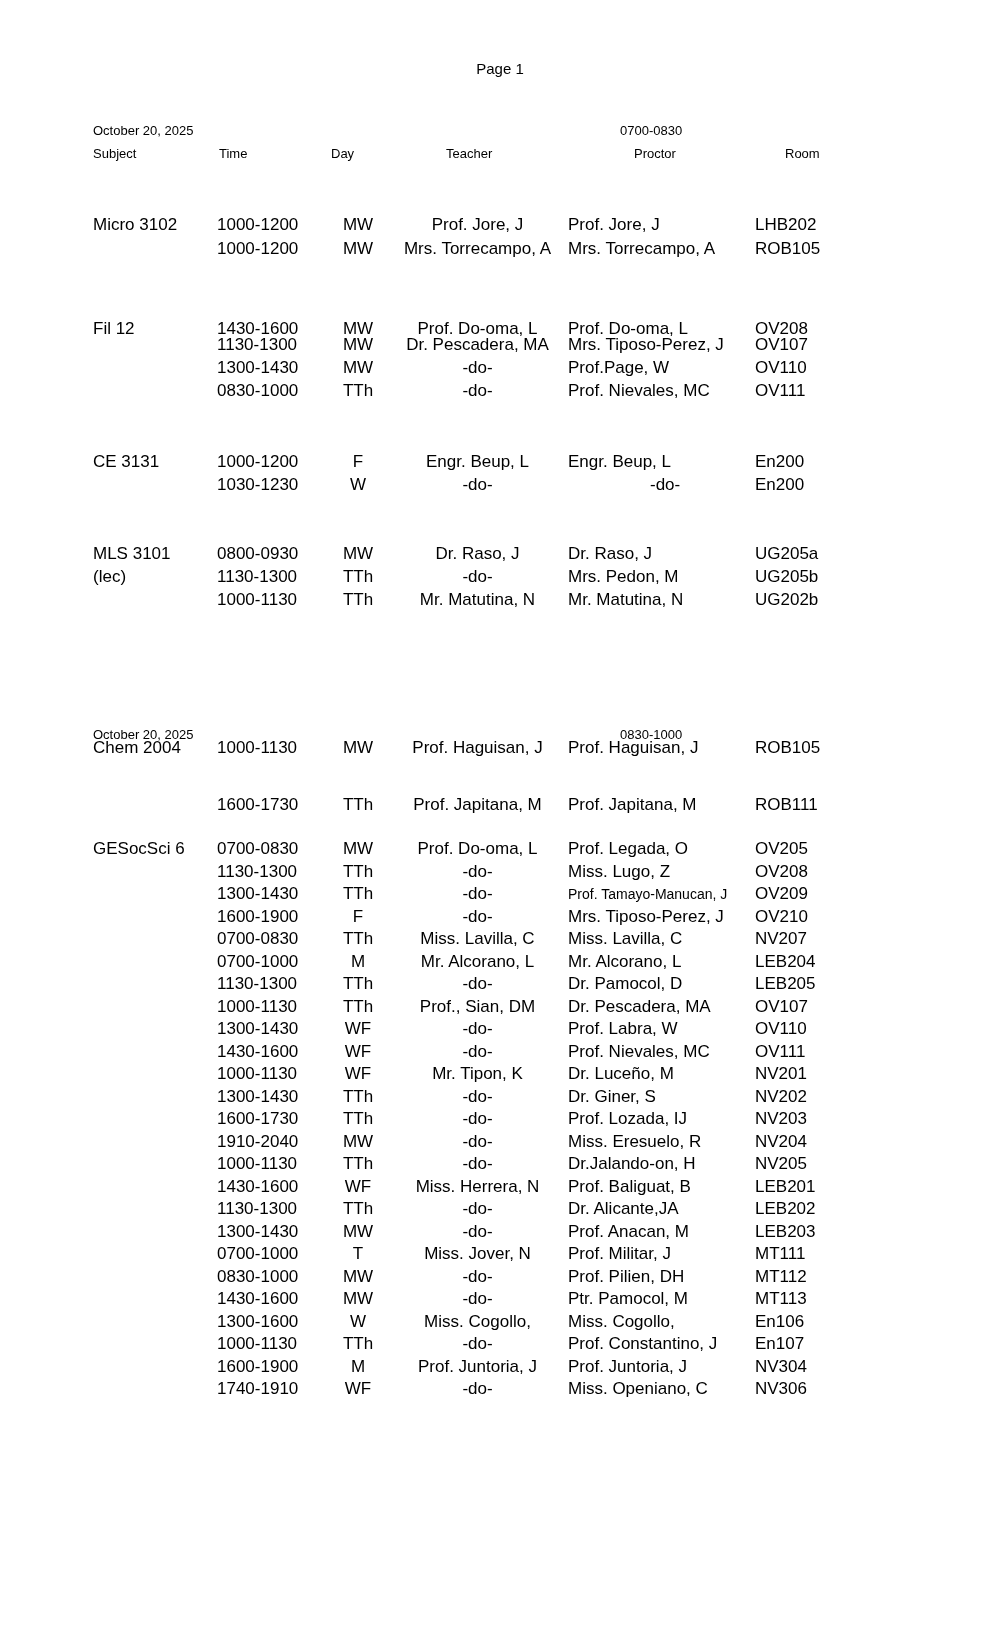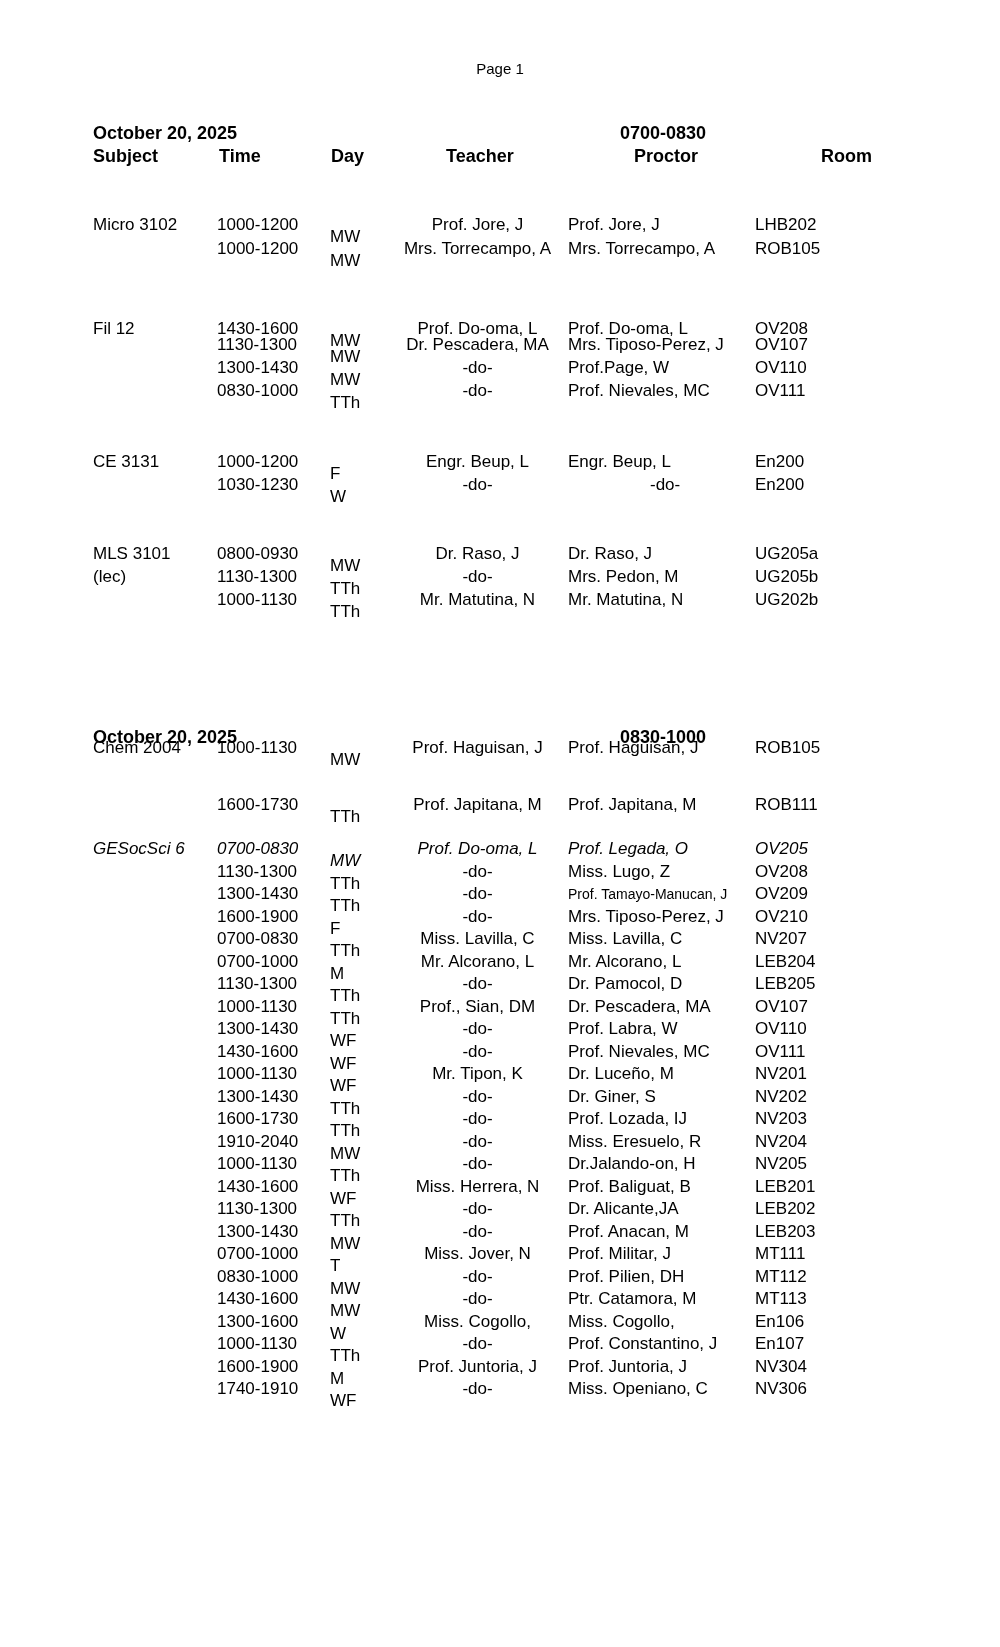--- a/index.html
+++ b/index.html
@@ -1,42 +1,42 @@
 <!DOCTYPE html>
 <html><head>
   <meta charset="utf-8">
   <style>
     html, body { margin: 0; padding: 0; background: #ffffff; }
     body { width: 1000px; height: 1647px; position: relative; overflow: hidden;
            font-family: "Liberation Sans", sans-serif; color: #000; font-size: 17px; }
     .page-label { position: absolute; left: 0; width: 1000px; top: 60px; text-align: center; font-size: 15px; }
-    .hdr { position: absolute; font-weight: bold; font-size: 18px; white-space: nowrap; }
+    .hdr { position: absolute; font-weight: normal; font-size: 13px; white-space: nowrap; }
     .row { position: absolute; left: 0; width: 1000px; height: 22px; }
     .cell { position: absolute; white-space: nowrap; line-height: 22px; }
     .c-subj { left: 93px; }
     .c-time { left: 217px; }
-    .c-day { left: 330px; width: 56px; text-align: left; margin-top: 12px; }
+    .c-day { left: 330px; width: 56px; text-align: center; }
     .c-teach { left: 390px; width: 175px; text-align: center; }
     .c-proc { left: 568px; width: 180px; }
     .c-room { left: 755px; width: 95px; text-align: left; }
     .small { font-size: 14px; }
   </style>
 </head>
 <body>
 
 <div class="page-label">Page 1</div>
 
 <div class="hdr" style="left:93px; top:123px;">October 20, 2025</div>
 <div class="hdr" style="left:620px; top:123px;">0700-0830</div>
 <div class="hdr" style="left:93px; top:146px;">Subject</div>
 <div class="hdr" style="left:219px; top:146px;">Time</div>
 <div class="hdr" style="left:331px; top:146px;">Day</div>
 <div class="hdr" style="left:446px; top:146px;">Teacher</div>
 <div class="hdr" style="left:634px; top:146px;">Proctor</div>
-<div class="hdr" style="left:821px; top:146px;">Room</div>
+<div class="hdr" style="left:785px; top:146px;">Room</div>
 
 <div id="sec0">
     <div class="row" style="top: 214px;">
       <span class="cell c-subj">Micro 3102</span>
       <span class="cell c-time">1000-1200</span>
       <span class="cell c-day">MW</span>
       <span class="cell c-teach">Prof. Jore, J</span>
       <span class="cell c-proc">Prof. Jore, J</span>
       <span class="cell c-room">LHB202</span>
     </div>
@@ -135,21 +135,21 @@
       <span class="cell c-room">ROB105</span>
     </div>
     <div class="row" style="top: 794px;">
       <span class="cell c-subj"></span>
       <span class="cell c-time">1600-1730</span>
       <span class="cell c-day">TTh</span>
       <span class="cell c-teach">Prof. Japitana, M</span>
       <span class="cell c-proc">Prof. Japitana, M</span>
       <span class="cell c-room">ROB111</span>
     </div>
-    <div class="row" style="top: 838px; font-style: italic;">
+    <div class="row" style="top: 838px;">
       <span class="cell c-subj">GESocSci 6</span>
       <span class="cell c-time">0700-0830</span>
       <span class="cell c-day">MW</span>
       <span class="cell c-teach">Prof. Do-oma, L</span>
       <span class="cell c-proc">Prof. Legada, O</span>
       <span class="cell c-room">OV205</span>
     </div>
     <div class="row" style="top: 860.5px;">
       <span class="cell c-subj"></span>
       <span class="cell c-time">1130-1300</span>
@@ -300,21 +300,21 @@
       <span class="cell c-day">MW</span>
       <span class="cell c-teach">-do-</span>
       <span class="cell c-proc">Prof. Pilien, DH</span>
       <span class="cell c-room">MT112</span>
     </div>
     <div class="row" style="top: 1288px;">
       <span class="cell c-subj"></span>
       <span class="cell c-time">1430-1600</span>
       <span class="cell c-day">MW</span>
       <span class="cell c-teach">-do-</span>
-      <span class="cell c-proc">Ptr. Catamora, M</span>
+      <span class="cell c-proc">Ptr. Pamocol, M</span>
       <span class="cell c-room">MT113</span>
     </div>
     <div class="row" style="top: 1310.5px;">
       <span class="cell c-subj"></span>
       <span class="cell c-time">1300-1600</span>
       <span class="cell c-day">W</span>
       <span class="cell c-teach">Miss. Cogollo,</span>
       <span class="cell c-proc">Miss. Cogollo,</span>
       <span class="cell c-room">En106</span>
     </div>

